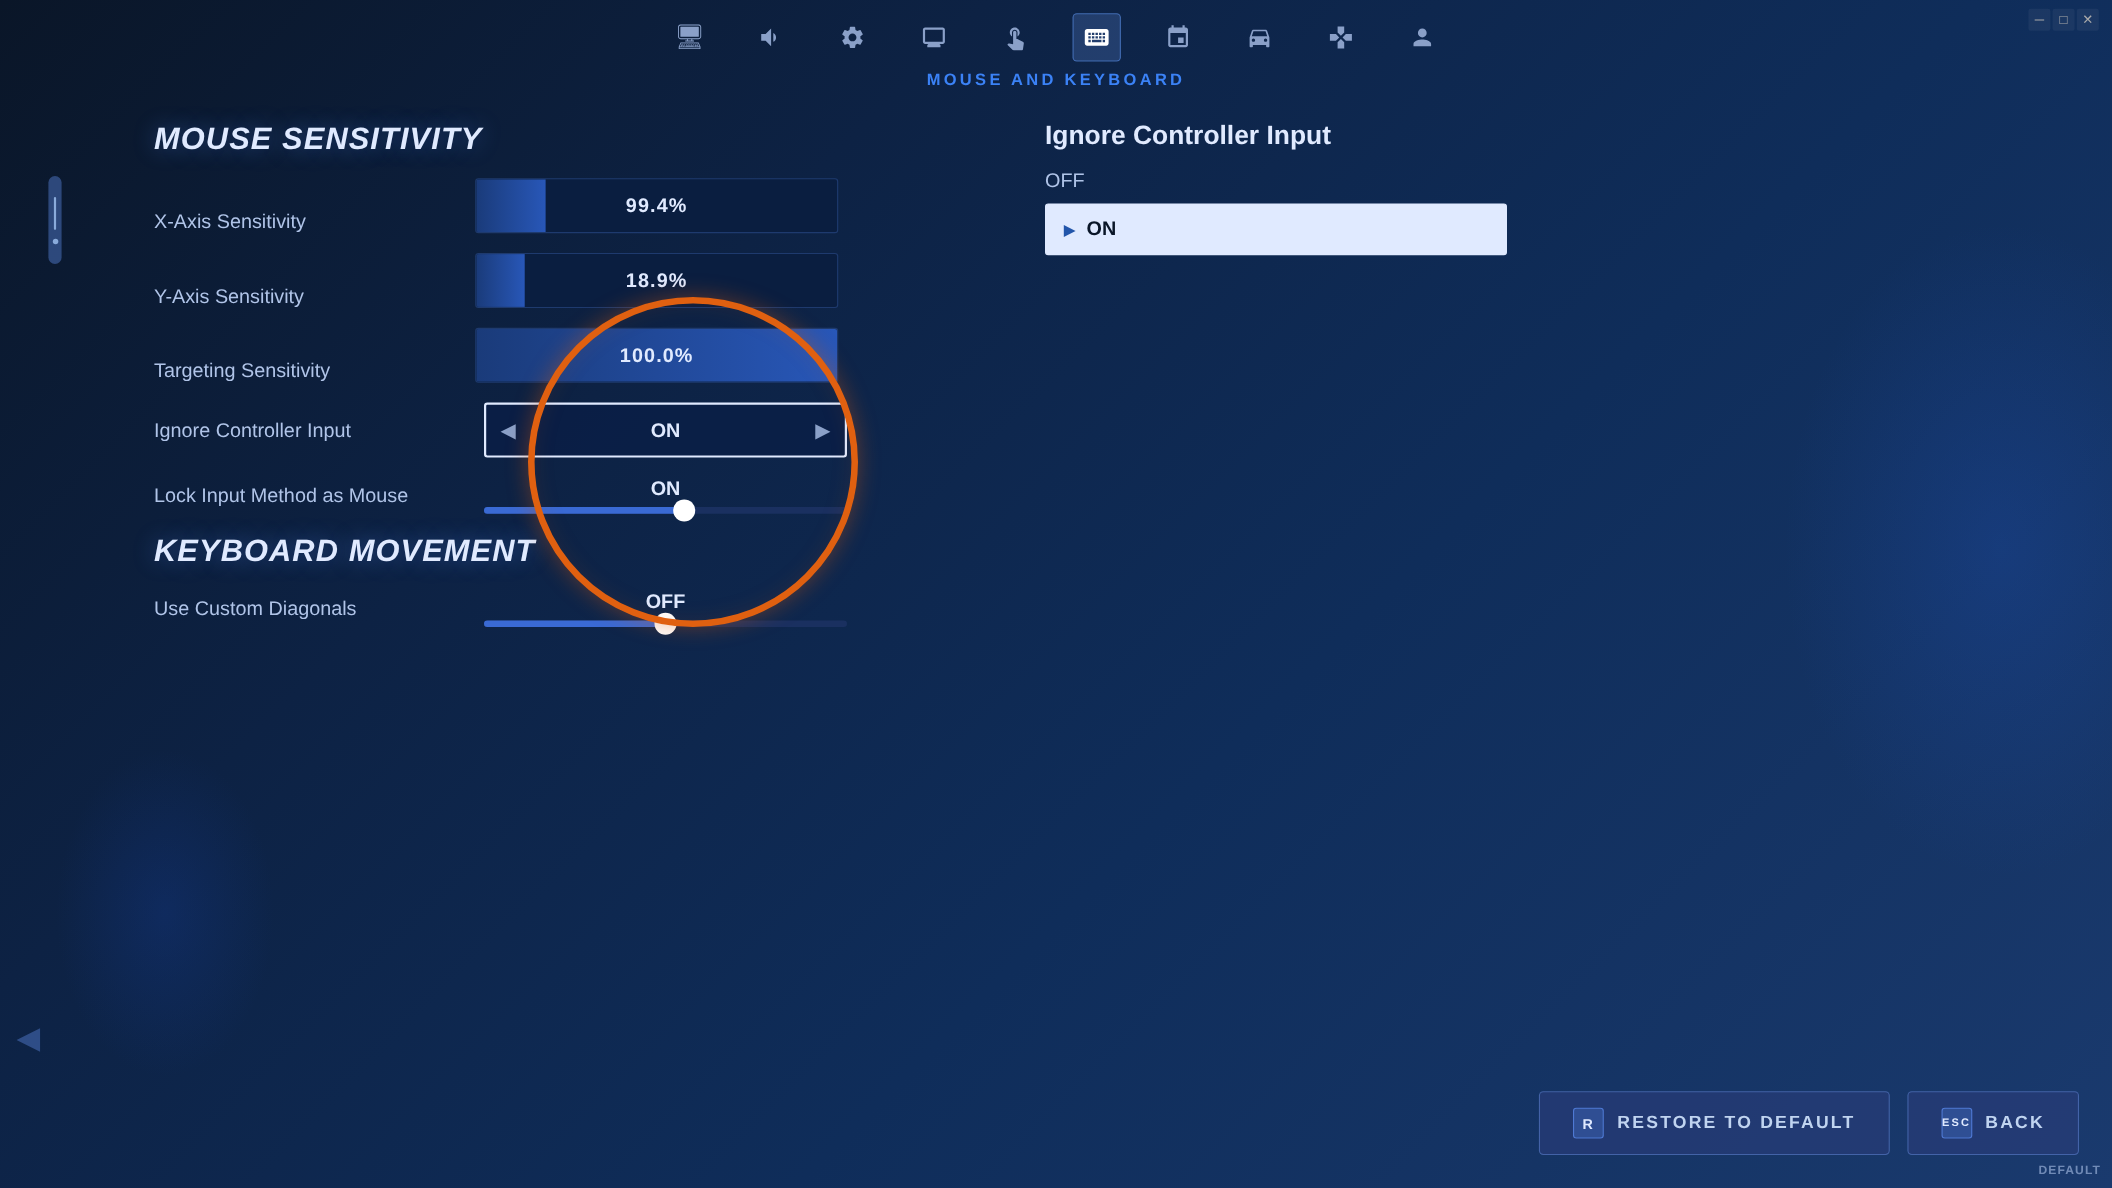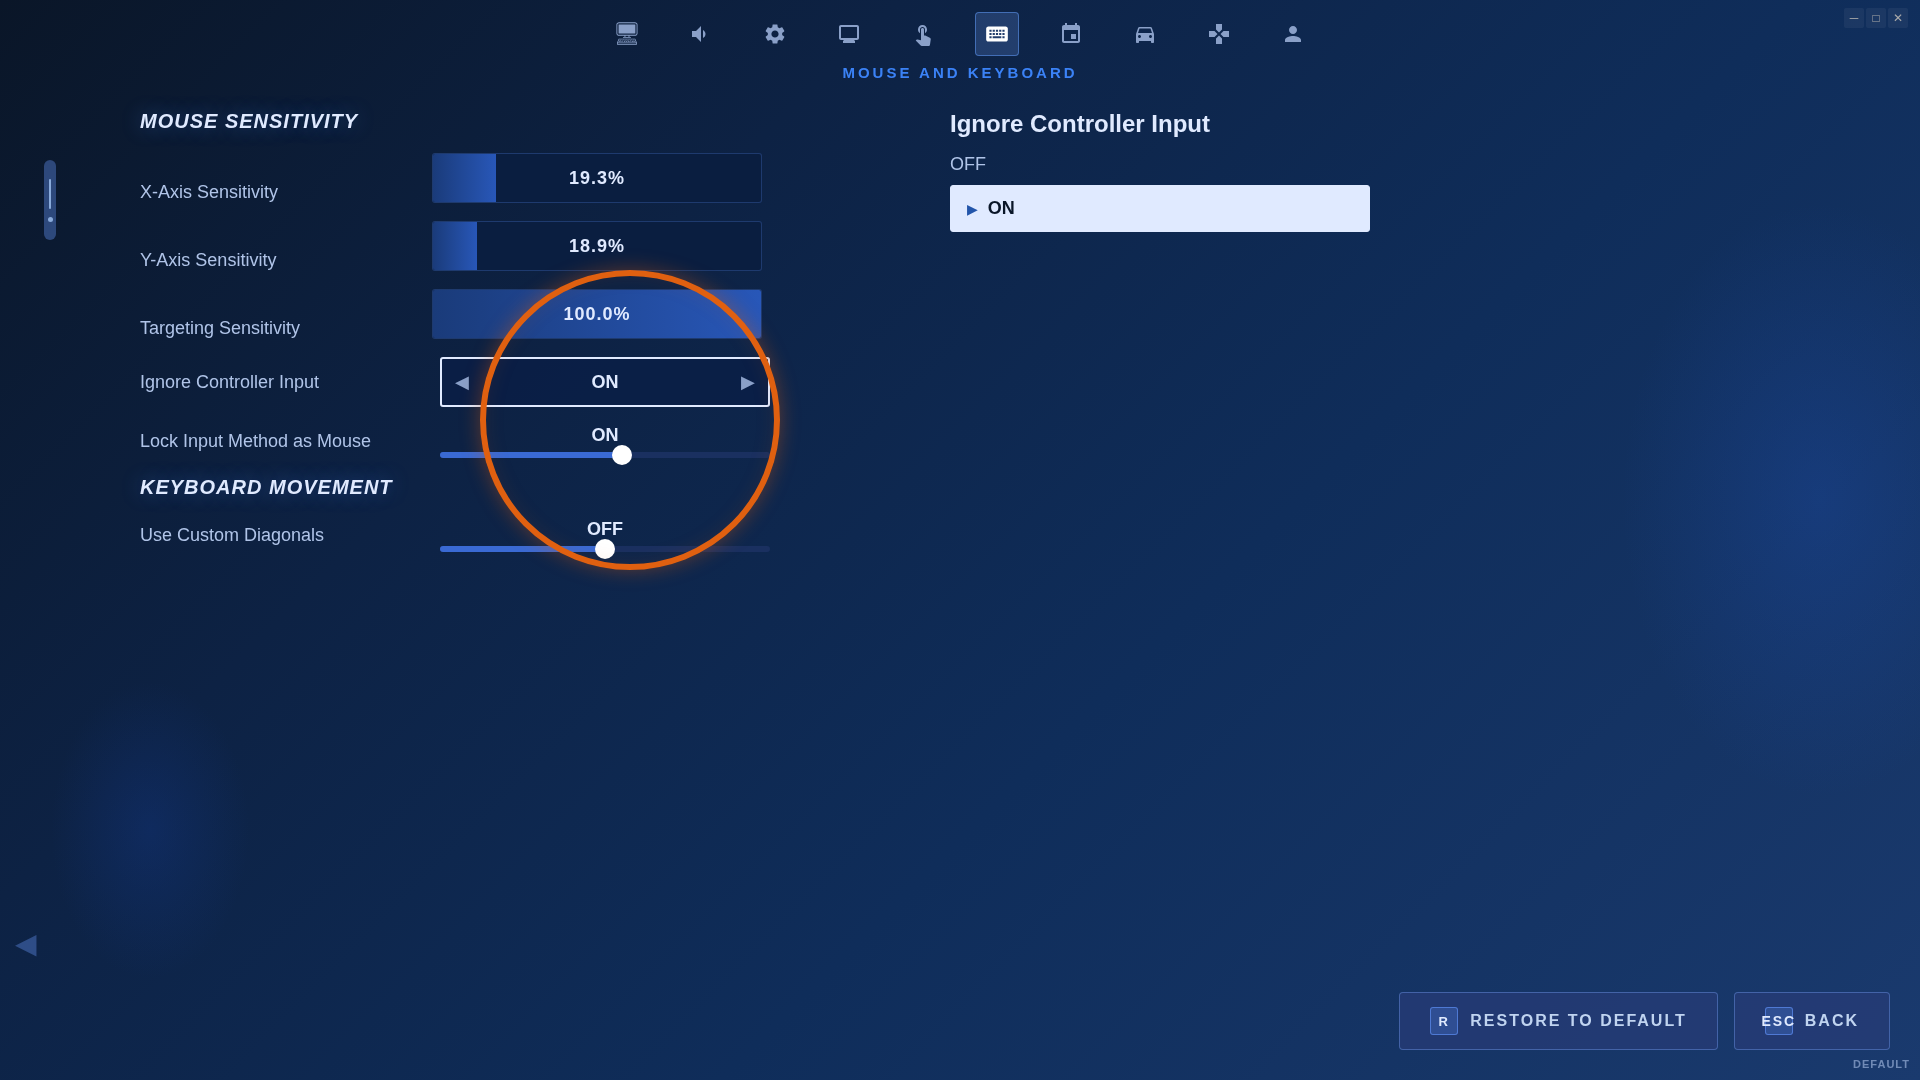--- a/index.html
+++ b/index.html
@@ -152,21 +152,21 @@
     .main-content {
       position: absolute;
       left: 100px;
       top: 90px;
       width: 800px;
       padding: 20px 40px;
     }
 
     
     .section-header {
-      font-size: 20px;
+      font-size: 28px;
       font-weight: 900;
       font-style: italic;
       color: #e0eaff;
       margin-bottom: 20px;
       letter-spacing: 1px;
       text-shadow: 0 0 20px rgba(80, 140, 255, 0.4);
     }
 
     
     .setting-row {
@@ -540,21 +540,21 @@
 
 <div class="main-content">
 
   <div class="section-header">MOUSE SENSITIVITY</div>
 
   <div class="setting-row">
     <div class="setting-label">X-Axis Sensitivity</div>
     <div class="slider-container">
       <div class="slider-track">
         <div class="slider-fill" style="width: 19.3%"></div>
-        <div class="slider-value">19.3%</div>
+        <div class="slider-value">99.4%</div>
       </div>
     </div>
   </div>
 
   <div class="setting-row">
     <div class="setting-label">Y-Axis Sensitivity</div>
     <div class="slider-container">
       <div class="slider-track">
         <div class="slider-fill" style="width: 13.5%"></div>
         <div class="slider-value">18.9%</div>
@@ -618,18 +618,18 @@
 </div>
 
 <div class="orange-circle-overlay"></div>
 
 <div class="bottom-buttons">
   <button class="btn btn-restore">
     <div class="btn-key">R</div>
     <span>RESTORE TO DEFAULT</span>
   </button>
   <button class="btn btn-back">
-    <div class="btn-key" style="font-size: 14px;">ESC</div>
+    <div class="btn-key" style="font-size: 10px;">ESC</div>
     <span>BACK</span>
   </button>
 </div>
 
 <div class="watermark">DEFAULT</div>
 
 </body></html>

